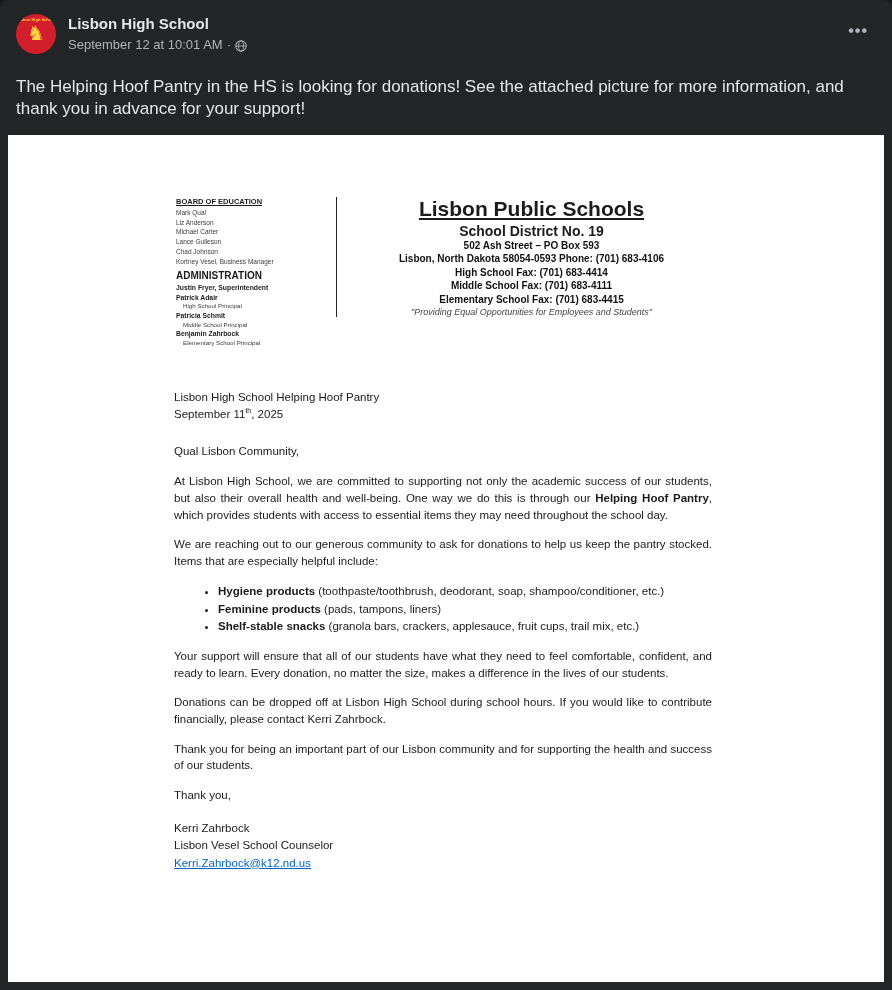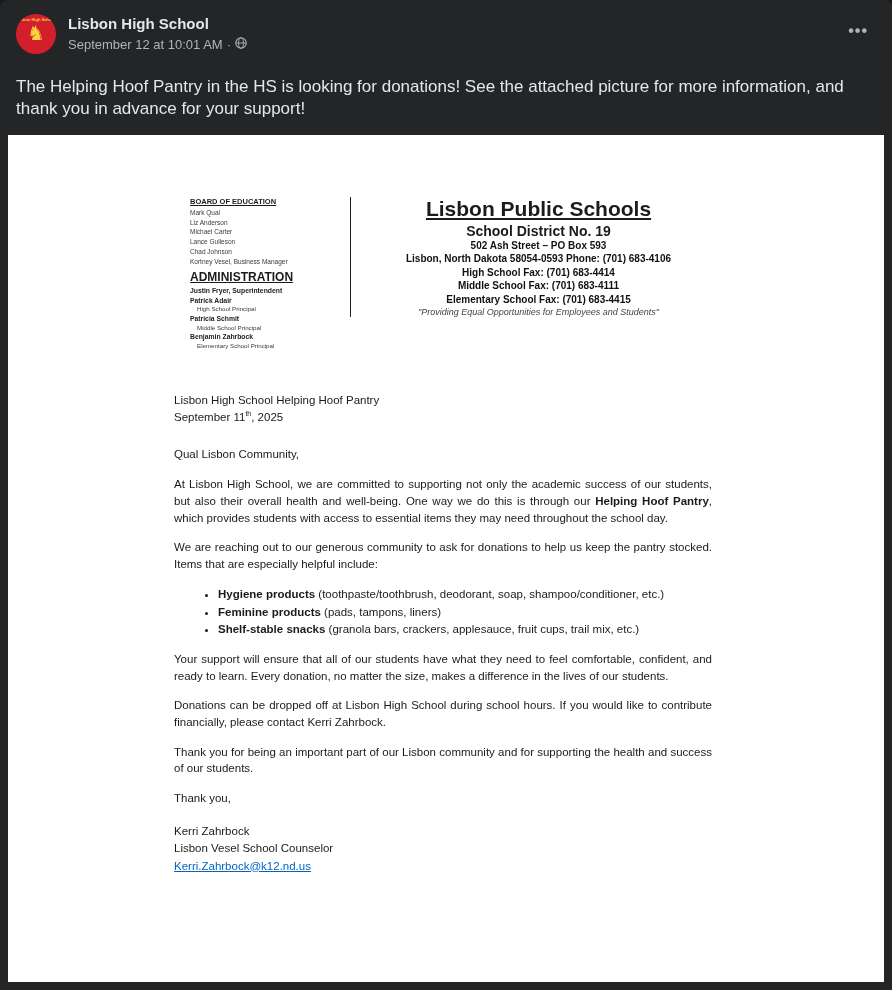--- a/index.html
+++ b/index.html
@@ -21,45 +21,45 @@
   .post-header{display:flex;align-items:flex-start;padding:14px 16px 0 16px;}
   .avatar{
     width:40px;height:40px;border-radius:50%;background:var(--avatar-red);
     flex:0 0 40px;display:flex;flex-direction:column;align-items:center;
     justify-content:flex-start;overflow:hidden;cursor:pointer;
   }
   .avatar-text{font-size:4px;color:var(--avatar-yellow);font-weight:bold;margin-top:4px;line-height:1;white-space:nowrap;}
   .avatar-horse{color:var(--avatar-yellow);font-size:20px;line-height:1;margin-top:1px;}
   .header-meta{margin-left:12px;flex:1;}
   .author-name{color:var(--text-primary);font-weight:bold;font-size:15px;line-height:1.3;cursor:pointer;}
-  .timestamp-row{display:flex;align-items:flex-start;gap:4px;color:var(--text-secondary);font-size:13px;margin-top:3px;}
+  .timestamp-row{display:flex;align-items:flex-end;gap:4px;color:var(--text-secondary);font-size:13px;margin-top:3px;}
   .globe-icon{display:inline-block;width:12px;height:12px;}
   .menu-button{
     color:var(--text-secondary);font-size:16px;letter-spacing:1px;font-weight:bold;
     padding:4px 8px;border-radius:50%;cursor:pointer;user-select:none;margin-top:4px;
   }
   
   .post-text{
     color:var(--text-primary);font-size:17px;line-height:1.32;
     padding:0 16px;margin-top:22px;
   }
   
   .attachment{
     margin:14px 8px 0 8px;background:#ffffff;height:847px;overflow:hidden;cursor:pointer;
   }
   .letter{
     width:560px;margin:0 auto;padding-top:62px;color:#1b1b1b;
     font-family:"Liberation Sans",sans-serif;
   }
   
   .letterhead{display:flex;align-items:flex-start;}
-  .board-col{width:160px;margin-left:24px;flex:0 0 160px;padding-right:6px;}
+  .board-col{width:160px;margin-left:10px;flex:0 0 160px;padding-right:6px;}
   .board-heading{font-size:7.5px;font-weight:bold;text-decoration:underline;margin-bottom:2px;}
   .board-member{font-size:6.5px;color:#3a3a3a;line-height:1.5;}
-  .admin-heading{font-size:12px;font-weight:bold;text-decoration:underline;margin:4px 0 2px 0;}
+  .admin-heading{font-size:10px;font-weight:bold;margin:4px 0 2px 0;}
   .admin-name{font-size:6.8px;font-weight:bold;color:#222;line-height:1.4;}
   .admin-title{font-size:6.2px;color:#3a3a3a;padding-left:7px;line-height:1.4;}
   .school-col{flex:1;border-left:1px solid #222;padding:0 6px;text-align:center;}
   .school-name{font-size:21px;font-weight:bold;text-decoration:underline;line-height:1.1;}
   .district{font-size:14px;font-weight:bold;margin-top:3px;}
   .addr-line{font-size:10px;font-weight:bold;line-height:1.35;color:#111;}
   .fax-line{font-size:10px;font-weight:bold;line-height:1.35;color:#111;}
   .motto{font-size:9px;font-style:italic;color:#444;margin-top:1px;}
   
   .letter-body{margin-top:42px;padding:0 14px 0 8px;font-size:11.5px;line-height:1.45;}

